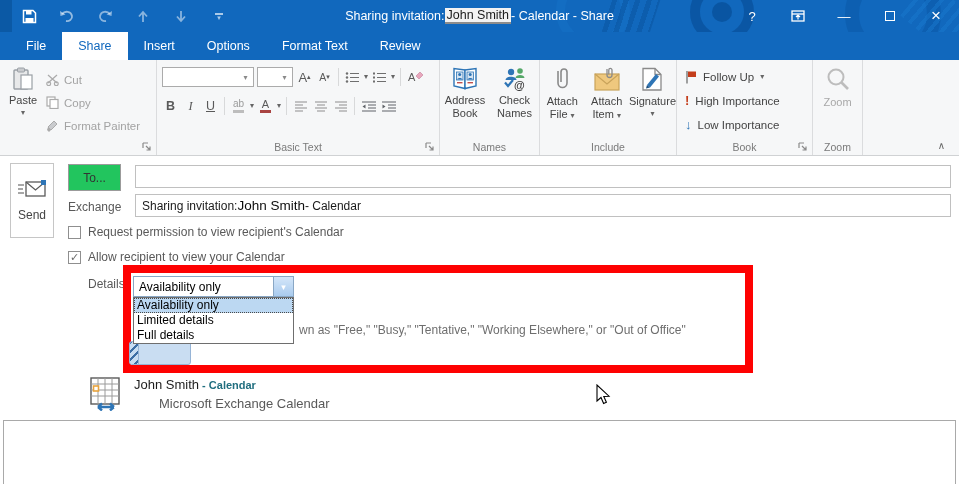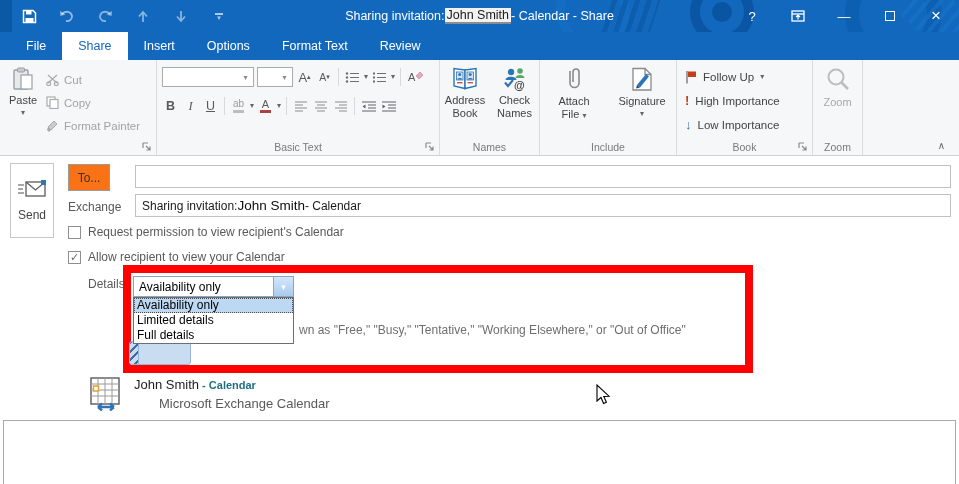--- a/index.html
+++ b/index.html
@@ -107,21 +107,21 @@
   .g-zoom .bigbtn { color:#A8A8A8; }
   .g-filler { flex:1; border-right:none; }
   .collapse { position:absolute; bottom:4px; right:14px; color:#666; font-size:10px; }
 
   
   .form { position:absolute; left:0; top:156px; width:959px; height:328px; background:#fff; }
   .sendbox { position:absolute; left:10px; top:7px; width:44px; height:75px;
              border:1px solid #C6C6C6; display:flex; flex-direction:column; align-items:center;
              justify-content:center; gap:9px; }
   .sendbox .lbl { font-size:12px; color:#444; }
-  .tobtn { position:absolute; left:68px; top:8px; width:42px; height:27px; background:#f97316;
+  .tobtn { position:absolute; left:68px; top:8px; width:53px; height:27px; background:#22c55e;
            border:1px solid #9B9B9B; display:flex; align-items:center; justify-content:center;
            font-size:12px; color:#333; }
   .tofield { position:absolute; left:135px; top:9px; width:816px; height:23px;
              border:1px solid #C0C0C0; background:#fff; font-size:12px; padding:0 6px;
              font-family:"Liberation Sans",sans-serif; outline:none; }
   .subjlabel { position:absolute; left:68px; top:44px; font-size:12px; color:#595959; }
   .subjfield { position:absolute; left:135px; top:38px; width:816px; height:23px;
                border:1px solid #C0C0C0; background:#fff; display:flex; align-items:center;
                padding:0 6px; font-size:12px; color:#1a1a1a; white-space:pre; }
   .subjfield .nm { font-size:13.5px; font-weight:500; color:#0d0d0d; }
@@ -412,20 +412,28 @@
 
   <div class="rgroup g-include">
     <div class="gbody rowbtns">
       <div class="bigbtn">
         <svg class="icon-svg" width="16" height="25" viewBox="0 0 16 25">
             <path d="M4 4 V16 a4.5 4.5 0 0 0 9 0 V5 a3 3 0 0 0 -6 0 V15" fill="none" stroke="#8A8A8A" stroke-width="1.6"></path>
           </svg>
         <span class="lbl" style="width:40px"><span>Attach File</span> <span class="dd">▾</span></span>
       </div>
       <div class="bigbtn">
+        <svg class="icon-svg" width="28" height="25" viewBox="0 0 28 25">
+            <rect x="2" y="7" width="24" height="16" fill="#EFC87E" stroke="#C9A35B" stroke-width="1.2"></rect>
+            <path d="M2 7 L14 17 L26 7" fill="none" stroke="#C9A35B" stroke-width="1.2"></path>
+            <path d="M14 2 V8 a2.5 2.5 0 0 0 5 0 V3 a1.6 1.6 0 0 0 -3.2 0 V7.5" fill="none" stroke="#8A8A8A" stroke-width="1.3"></path>
+          </svg>
+        <span class="lbl" style="width:38px"><span>Attach Item</span> <span class="dd">▾</span></span>
+      </div>
+      <div class="bigbtn">
         <svg class="icon-svg" width="24" height="25" viewBox="0 0 24 25">
             <path d="M3 1.5 H15 L21 7.5 V23 H3 Z" fill="#fff" stroke="#8a8a8a" stroke-width="1.3"></path>
             <path d="M15 1.5 V7.5 H21" fill="none" stroke="#8a8a8a" stroke-width="1.3"></path>
             <path d="M7 18 L16 7 L19 9.5 L10 20.5 Z" fill="#2E75B6"></path>
             <path d="M7 18 L10 20.5 L6 21.5 Z" fill="#1a4f80"></path>
           </svg>
         <span class="lbl">Signature</span>
         <span class="dd">▾</span>
       </div>
     </div>

